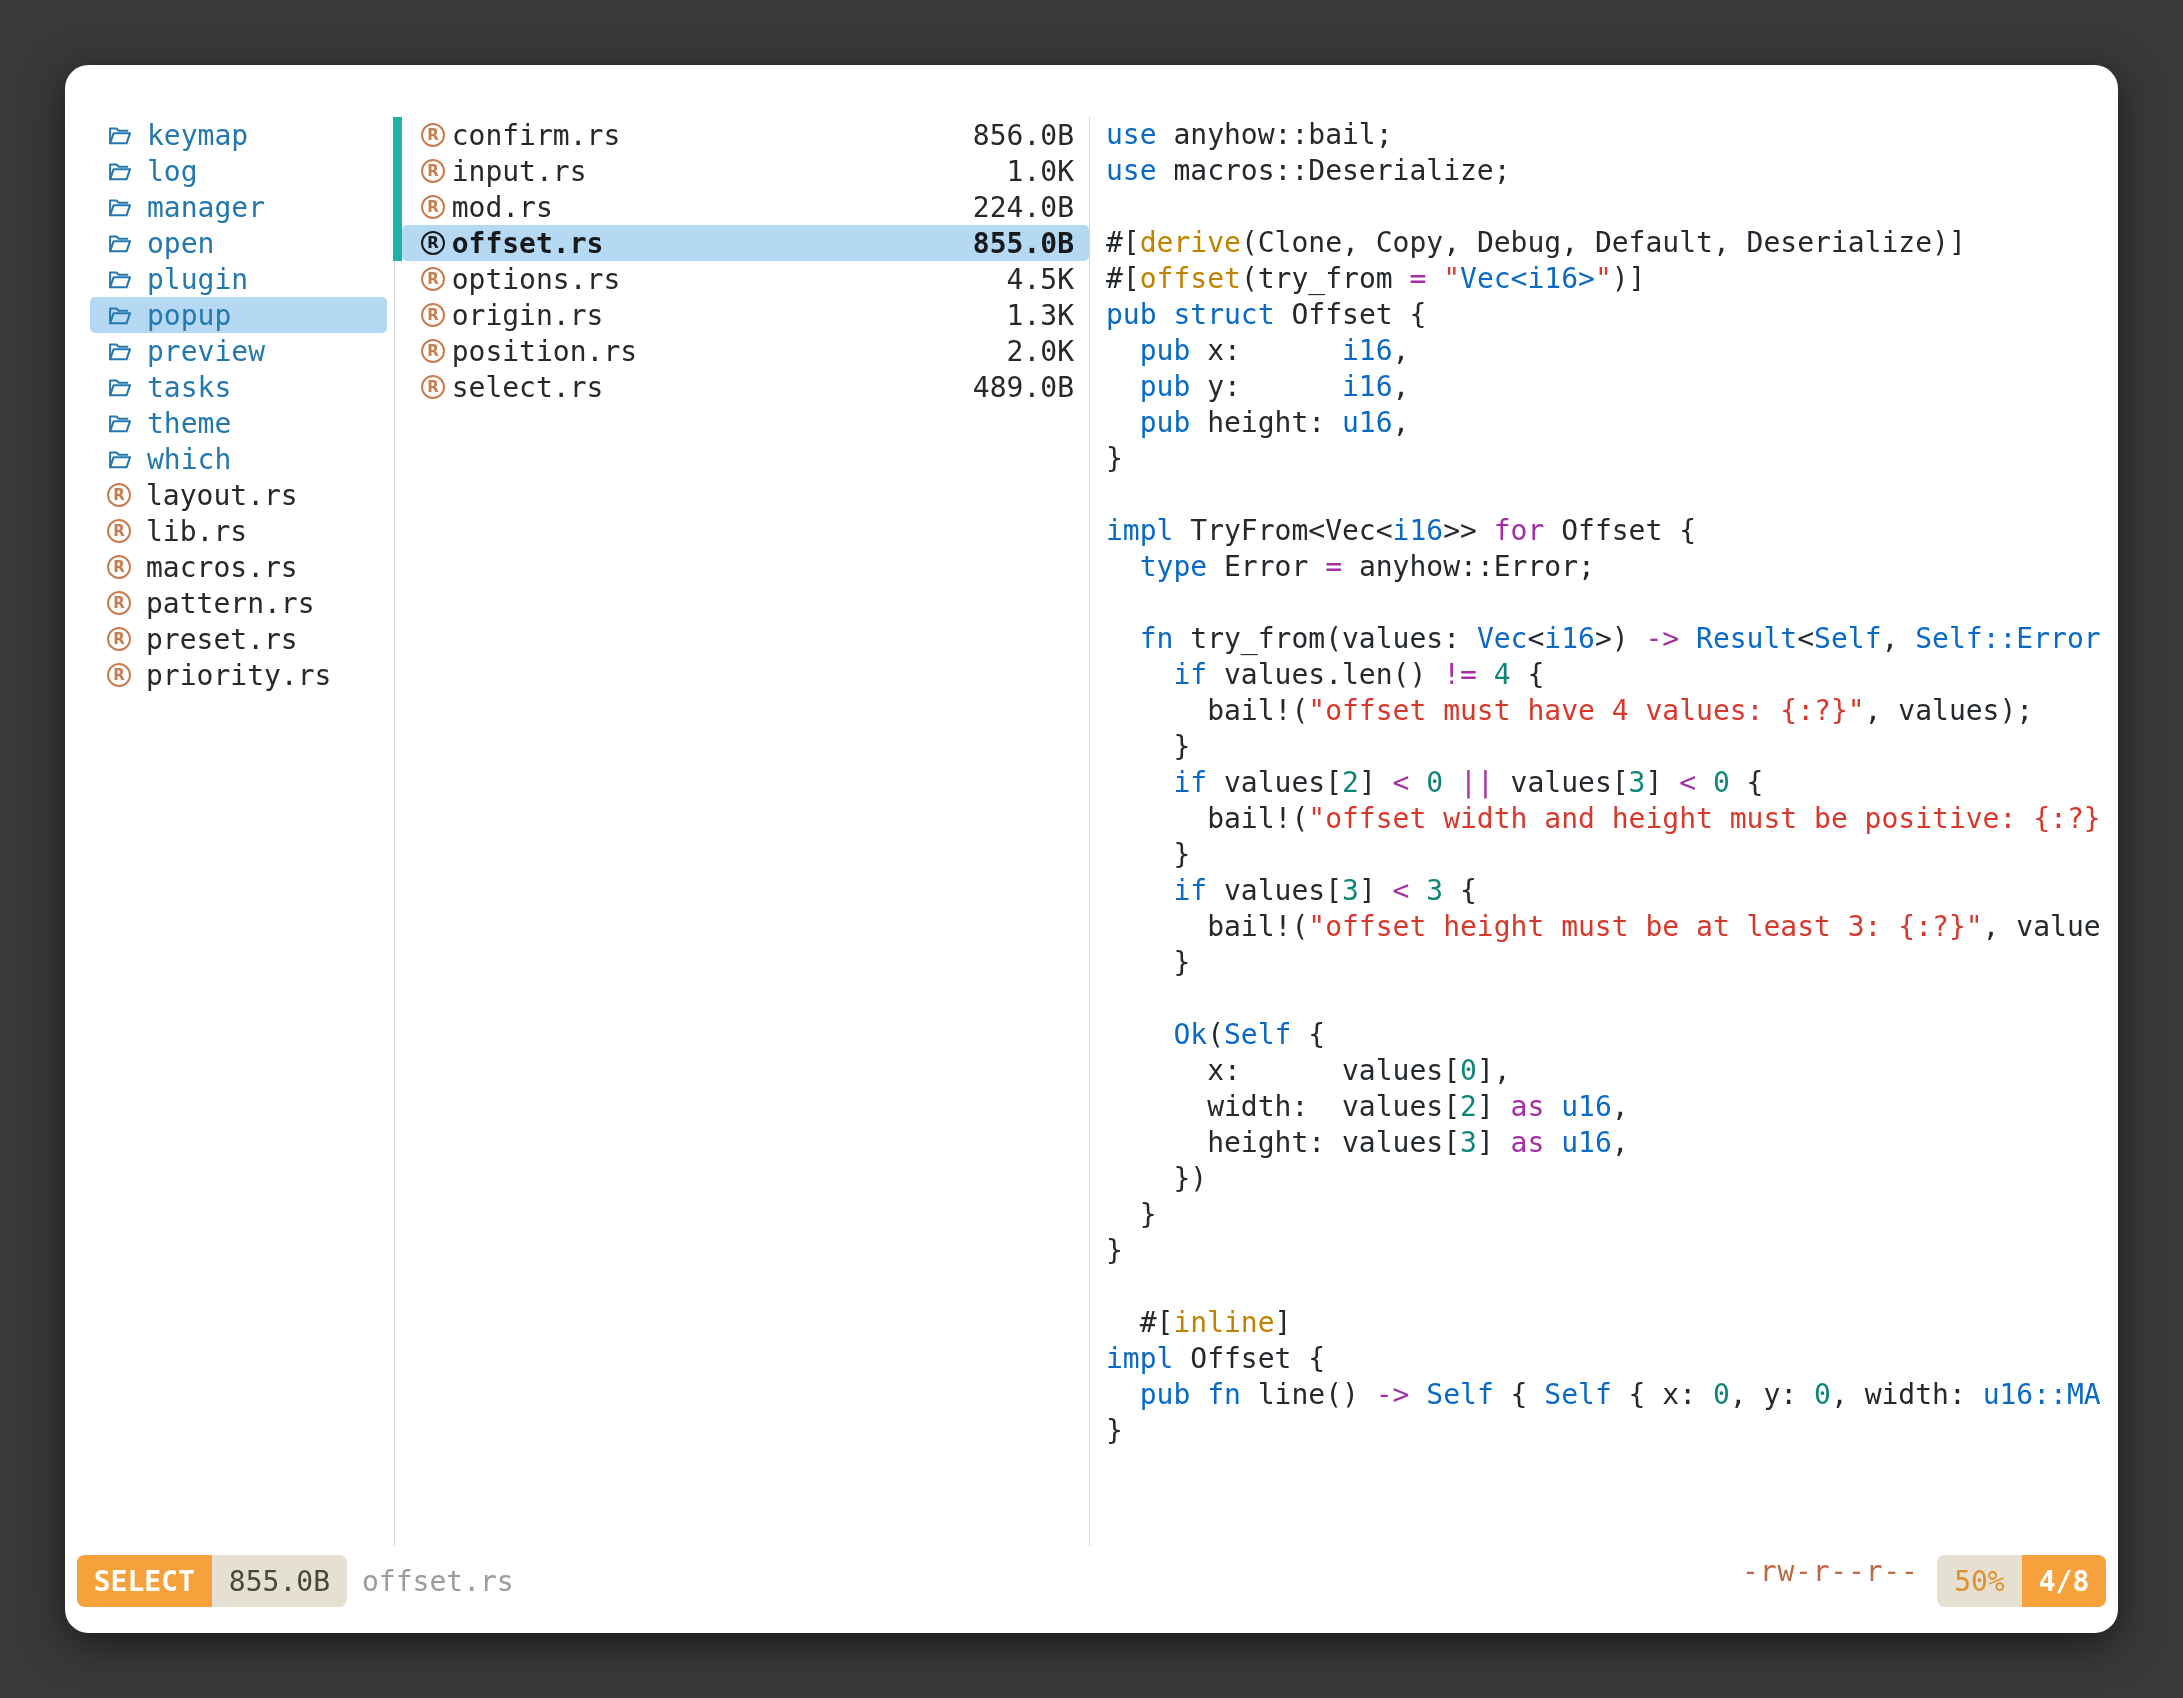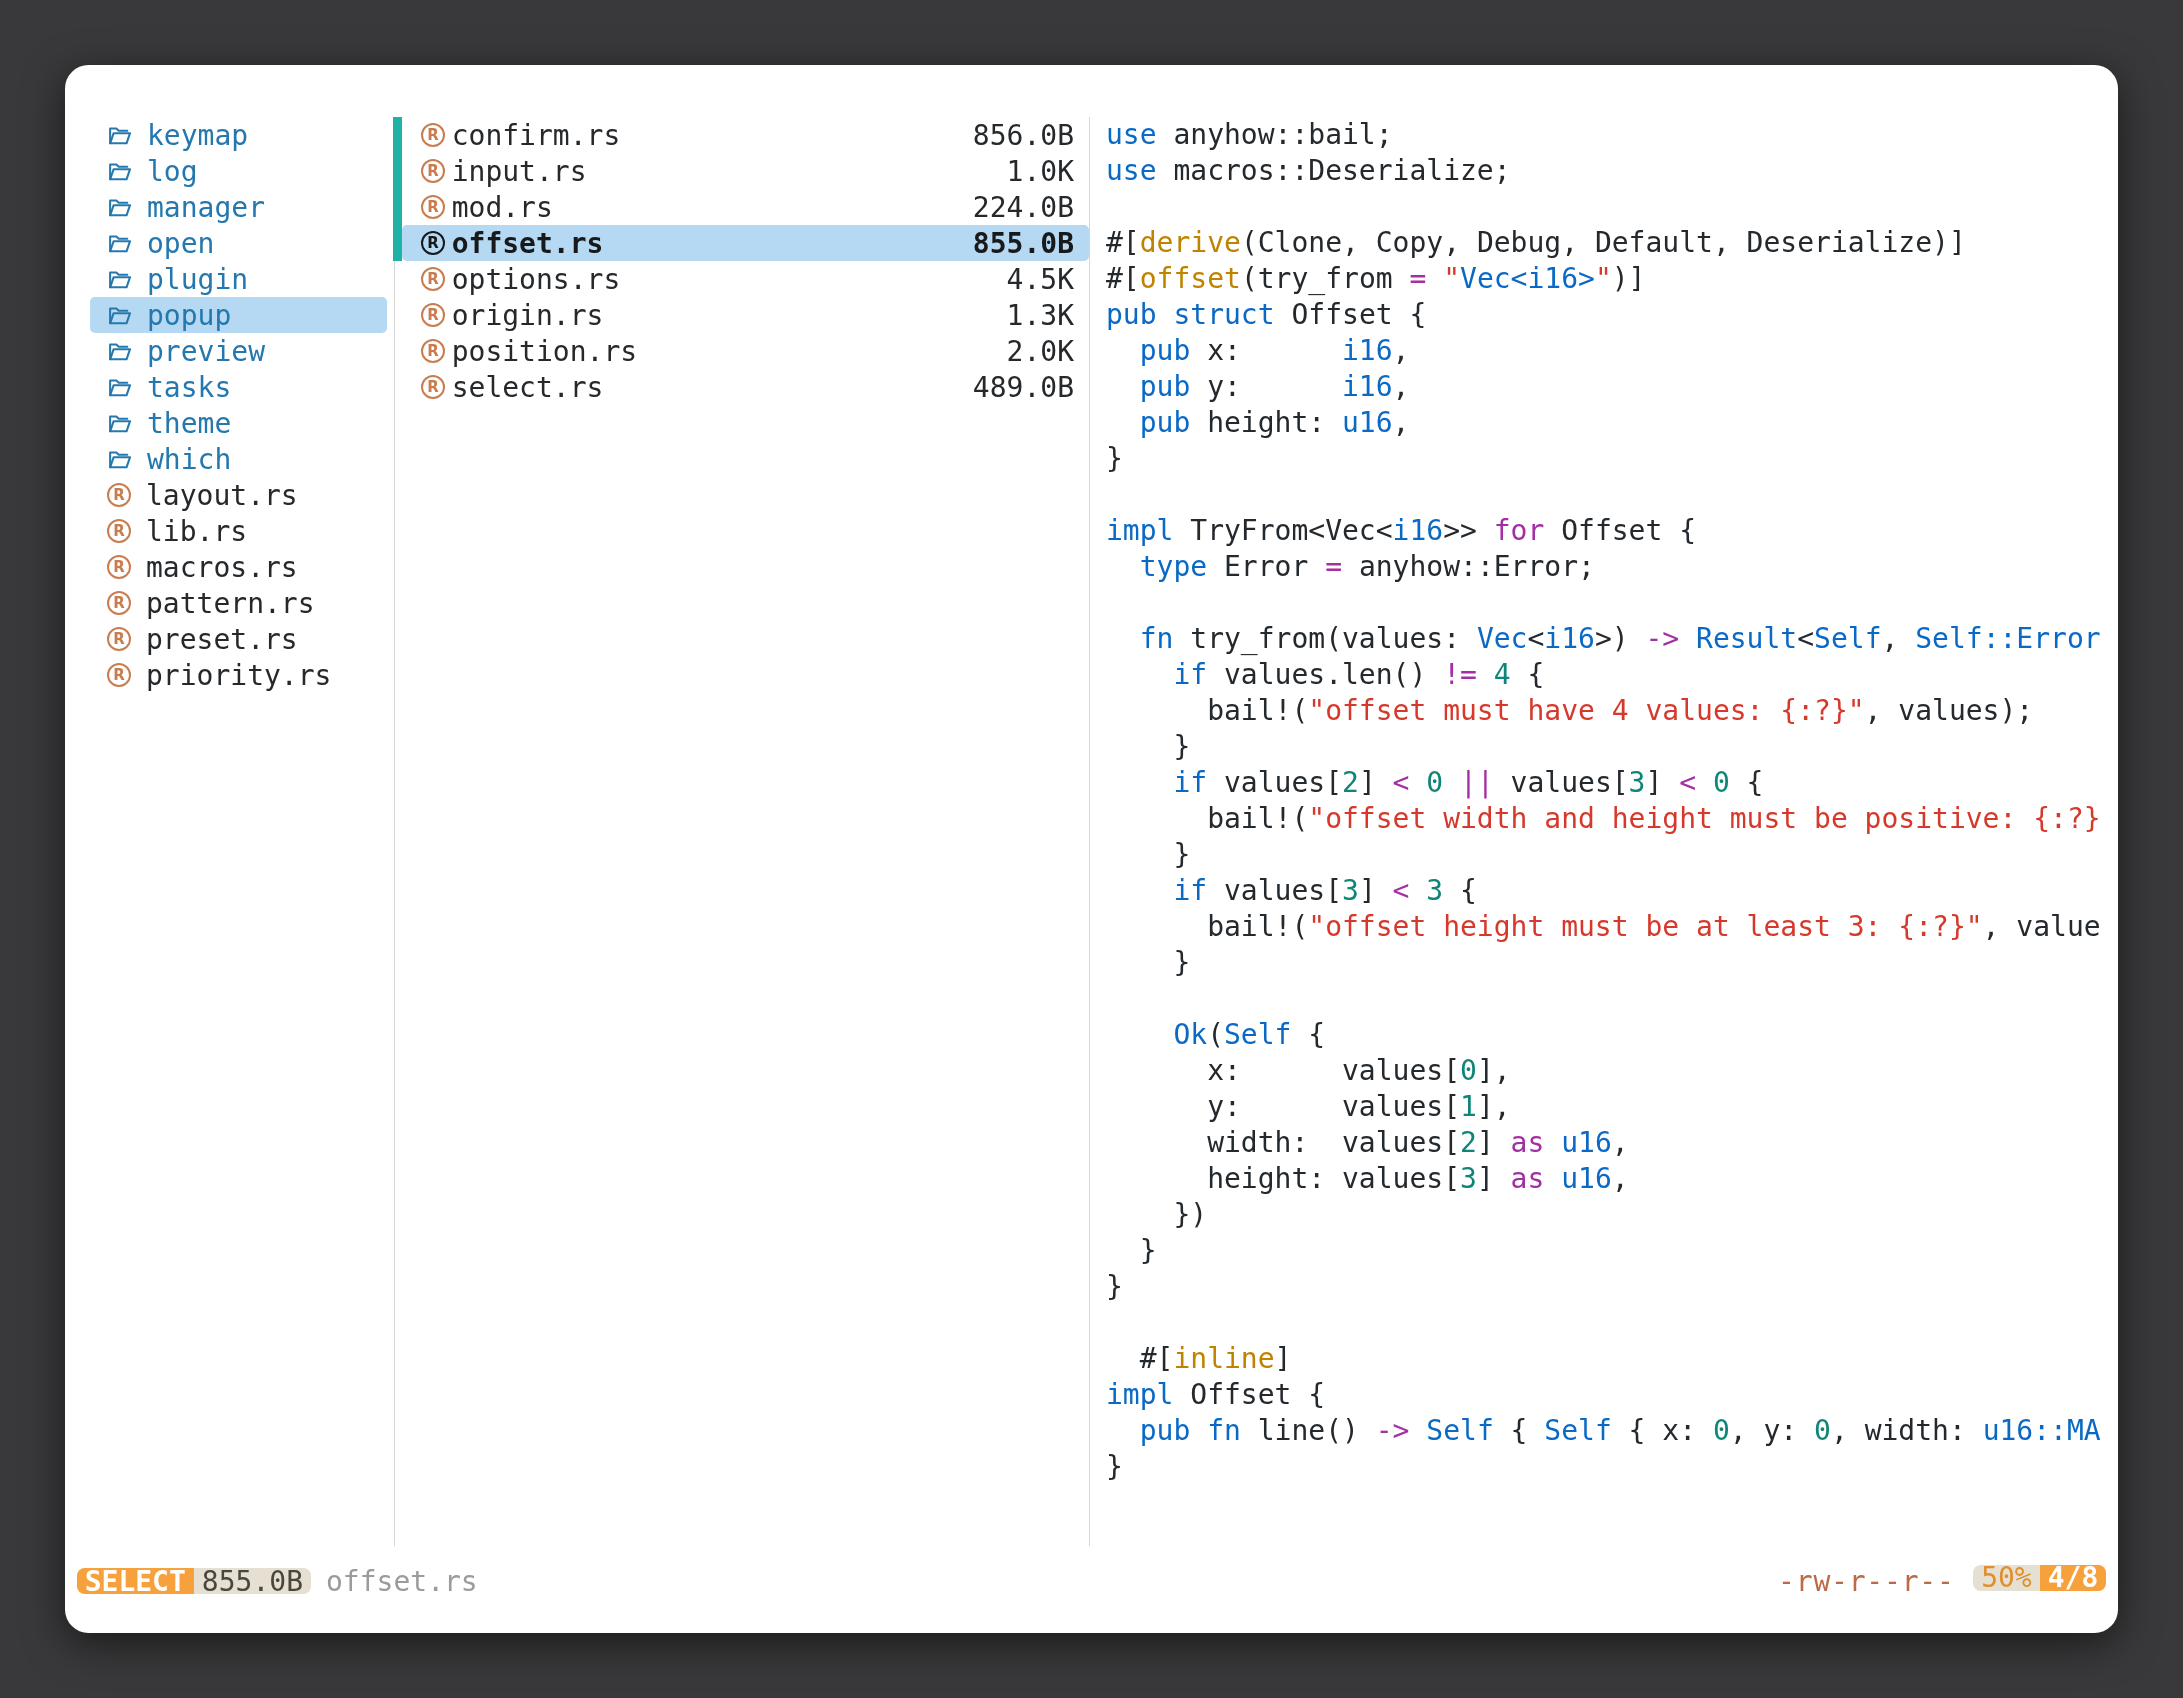--- a/index.html
+++ b/index.html
@@ -26,21 +26,21 @@
   .tok-k{color:var(--code-keyword)}
   .tok-t{color:var(--code-type)}
   .tok-s{color:var(--code-string)}
   .tok-n{color:var(--code-number)}
   .tok-o{color:var(--code-operator)}
   .tok-a{color:var(--code-attr)}
   .tok-f{color:var(--code-fg)}
   .statusbar{height:36px;flex:none;margin:0 11.7px 34px 11.7px;display:flex;align-items:center;font-size:28px}
   .sb-left{display:flex;align-items:center}
   .sb-right{margin-left:auto;display:flex;align-items:flex-start}
-  .badge{height:26px;display:inline-flex;align-items:center;padding:0 8px;white-space:pre}
+  .badge{height:52px;display:inline-flex;align-items:center;padding:0 17px;white-space:pre}
   .badge.mode{background:var(--accent-orange);color:#fff;font-weight:bold;border-radius:7.6px 0 0 7.6px}
   .badge.size{background:var(--badge-beige);color:#4a463e;border-radius:0 7.6px 7.6px 0}
   .fname{color:var(--muted-gray);margin-left:15px}
   .perms{color:var(--perm-color);margin-right:18.5px;letter-spacing:0.8px}
   .badge.pct{background:var(--badge-beige);color:var(--pct-text);border-radius:7.6px 0 0 7.6px}
   .badge.pos{background:var(--accent-orange);color:#fff;font-weight:bold;border-radius:0 7.6px 7.6px 0}
 </style>
 </head>
 <body>
 
@@ -136,21 +136,20 @@
           <div class="code-line"><span class="tok-f">    }</span></div>
           <div class="code-line"><span class="tok-f">    </span><span class="tok-k">if</span><span class="tok-f"> values[</span><span class="tok-n">2</span><span class="tok-f">] </span><span class="tok-o">&lt;</span><span class="tok-f"> </span><span class="tok-n">0</span><span class="tok-f"> </span><span class="tok-o">||</span><span class="tok-f"> values[</span><span class="tok-n">3</span><span class="tok-f">] </span><span class="tok-o">&lt;</span><span class="tok-f"> </span><span class="tok-n">0</span><span class="tok-f"> {</span></div>
           <div class="code-line"><span class="tok-f">      bail!(</span><span class="tok-s">"offset width and height must be positive: {:?}</span></div>
           <div class="code-line"><span class="tok-f">    }</span></div>
           <div class="code-line"><span class="tok-f">    </span><span class="tok-k">if</span><span class="tok-f"> values[</span><span class="tok-n">3</span><span class="tok-f">] </span><span class="tok-o">&lt;</span><span class="tok-f"> </span><span class="tok-n">3</span><span class="tok-f"> {</span></div>
           <div class="code-line"><span class="tok-f">      bail!(</span><span class="tok-s">"offset height must be at least 3: {:?}"</span><span class="tok-f">, value</span></div>
           <div class="code-line"><span class="tok-f">    }</span></div>
           <div class="code-line"></div>
           <div class="code-line"><span class="tok-f">    </span><span class="tok-t">Ok</span><span class="tok-f">(</span><span class="tok-t">Self</span><span class="tok-f"> {</span></div>
           <div class="code-line"><span class="tok-f">      x:      values[</span><span class="tok-n">0</span><span class="tok-f">],</span></div>
-          <div class="code-line"><span class="tok-f">      y:      values[</span><span class="tok-n">1</span><span class="tok-f">],</span></div>
           <div class="code-line"><span class="tok-f">      width:  values[</span><span class="tok-n">2</span><span class="tok-f">] </span><span class="tok-o">as</span><span class="tok-f"> </span><span class="tok-t">u16</span><span class="tok-f">,</span></div>
           <div class="code-line"><span class="tok-f">      height: values[</span><span class="tok-n">3</span><span class="tok-f">] </span><span class="tok-o">as</span><span class="tok-f"> </span><span class="tok-t">u16</span><span class="tok-f">,</span></div>
           <div class="code-line"><span class="tok-f">    })</span></div>
           <div class="code-line"><span class="tok-f">  }</span></div>
           <div class="code-line"><span class="tok-f">}</span></div>
           <div class="code-line"></div>
           <div class="code-line"><span class="tok-f">  #[</span><span class="tok-a">inline</span><span class="tok-f">]</span></div>
           <div class="code-line"><span class="tok-k">impl</span><span class="tok-f"> Offset {</span></div>
           <div class="code-line"><span class="tok-f">  </span><span class="tok-k">pub</span><span class="tok-f"> </span><span class="tok-k">fn</span><span class="tok-f"> line() </span><span class="tok-o">-&gt;</span><span class="tok-f"> </span><span class="tok-t">Self</span><span class="tok-f"> { </span><span class="tok-t">Self</span><span class="tok-f"> { x: </span><span class="tok-n">0</span><span class="tok-f">, y: </span><span class="tok-n">0</span><span class="tok-f">, width: </span><span class="tok-t">u16::MA</span></div>
           <div class="code-line"><span class="tok-f">}</span></div>

